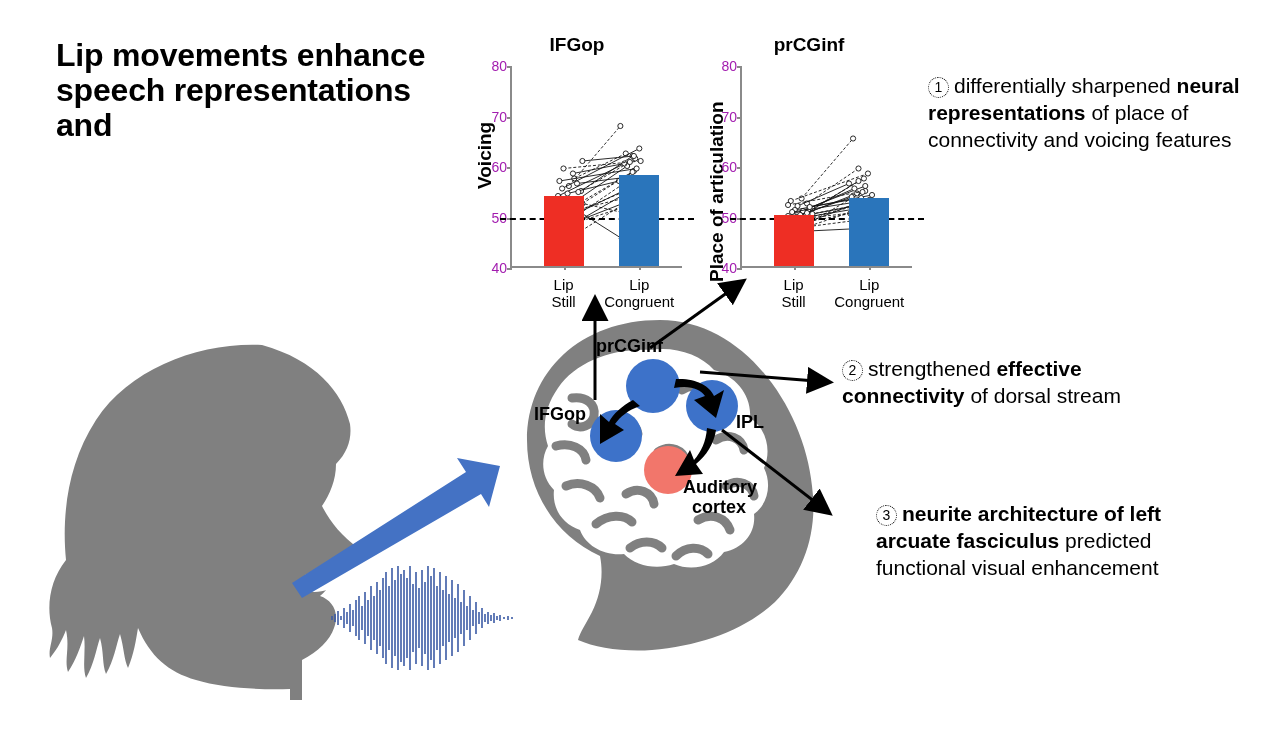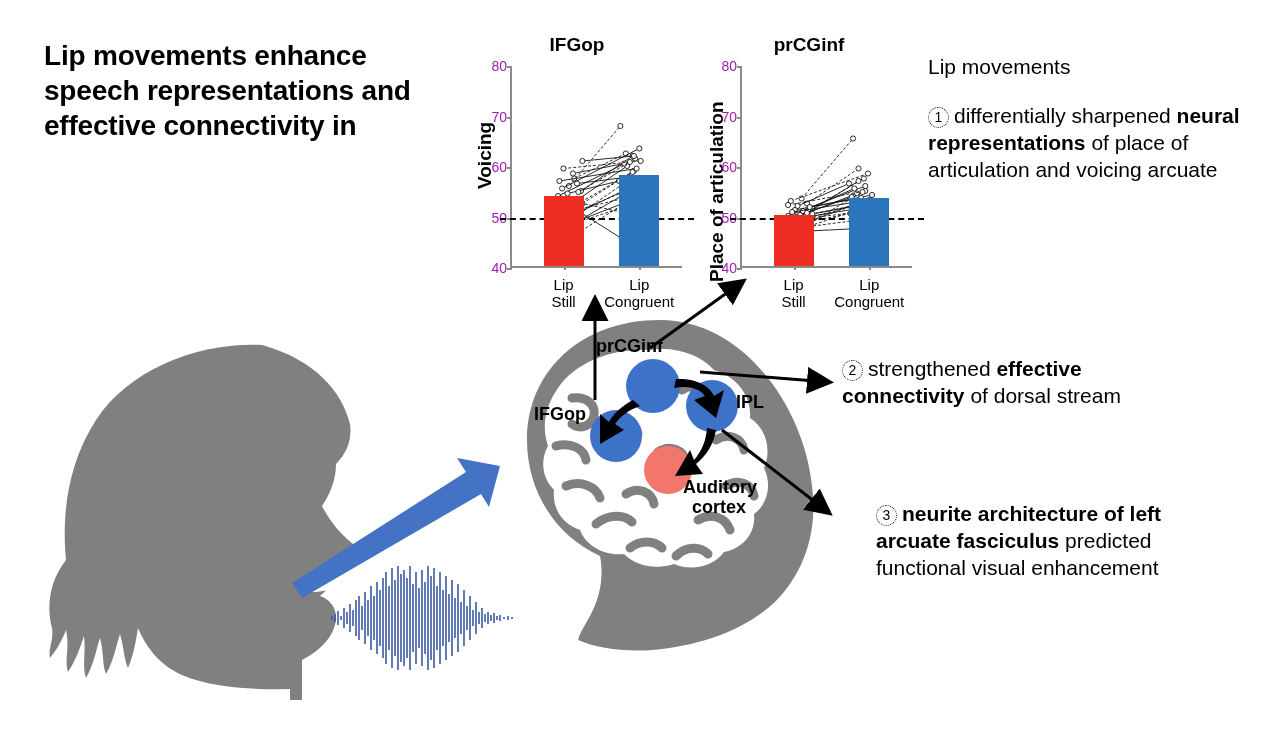--- a/index.html
+++ b/index.html
@@ -2,21 +2,21 @@
 <html><head>
 <meta charset="utf-8">
 <style>
   html,body{margin:0;padding:0;background:#ffffff;}
   body{width:1269px;height:755px;position:relative;overflow:hidden;
        font-family:"Liberation Sans", sans-serif;color:#000;}
   .abs{position:absolute;}
 
   
   #title-block{left:44px;top:38px;width:430px;}
-  #title-block .tline{font-size:28px;font-weight:bold;line-height:35px;letter-spacing:-0.2px;}
+  #title-block .tline{font-size:32px;font-weight:bold;line-height:35px;letter-spacing:-0.2px;margin-left:12px;}
   #title-block .accent{color:#4472C4;}
 
   
   .chart-wrap{position:absolute;}
   .chart-title{position:absolute;width:100%;text-align:center;font-size:19px;font-weight:bold;top:0;}
   .ylabel{position:absolute;font-size:19px;font-weight:bold;white-space:nowrap;
           transform-origin:0 0;transform:rotate(-90deg);}
   .plot{position:absolute;border-left:2px solid #8a8a8a;border-bottom:2px solid #8a8a8a;
         box-sizing:border-box;background:#fff;}
   .ytick{position:absolute;right:100%;margin-right:5px;font-size:14px;color:#a21caf;
@@ -46,21 +46,20 @@
   .blabel{position:absolute;font-size:18px;font-weight:bold;white-space:nowrap;}
 
   svg{display:block;}
 </style>
 </head>
 <body>
 
 <div class="abs" id="title-block">
   <div class="tline">Lip movements enhance</div>
   <div class="tline">speech representations and</div>
-  <div class="tline">effective connectivity in</div>
 </div>
 
 <div class="chart-wrap" id="chart-0" style="left:462px;top:34px;width:230px;height:265px;">
   <div class="chart-title">IFGop</div>
   <div class="ylabel" style="left:12px;top:155px;">Voicing</div>
   <div class="plot" id="plot-0" style="left:48px;top:32px;width:172px;height:202px;">
     <svg class="pts" id="pts-0" viewBox="0 0 172 202" preserveAspectRatio="none">
         <line x1="46.6" y1="131.3" x2="124.70105263157896" y2="93.42500000000001" stroke="#111" stroke-width="0.9"></line>
         <circle cx="46.6" cy="131.3" r="2.6" fill="#fff" stroke="#111" stroke-width="0.9"></circle>
         <circle cx="124.70105263157896" cy="93.42500000000001" r="2.6" fill="#fff" stroke="#111" stroke-width="0.9"></circle>
@@ -264,22 +263,21 @@
       <div class="bar cong" style="left: 107.28px; width: 40px; height: 68.175px; background: rgb(42, 117, 187);"></div>
       <div class="xtickmark" style="left: 127.28px;"></div>
       <div class="xlab" style="left: 127.28px; top: 210px;">
         <div>Lip</div>
         <div>Congruent</div>
       </div>
     </div>
 </div>
 
 <div class="abs" id="rtext">
-  <div class="lead">Lip movements</div>
-  <div class="pt" id="pt1"><span class="circnum">1</span><span>differentially sharpened </span><b>neural representations</b><span> of place of articulation and voicing arcuate</span></div>
+  <div class="pt" id="pt1"><span class="circnum">1</span><span>differentially sharpened </span><b>neural representations</b><span> of place of connectivity and voicing features</span></div>
 </div>
 
 <div class="abs" id="pt2-block">
   <div class="pt" id="pt2" style="margin-top:0;"><span class="circnum">2</span><span>strengthened </span><b>effective connectivity</b><span> of dorsal stream</span></div>
 </div>
 
 <div class="abs" id="pt3-block">
   <div class="pt" id="pt3" style="margin-top:0;"><span class="circnum">3</span><b>neurite architecture of left arcuate fasciculus</b><span> predicted functional visual enhancement</span></div>
 </div>
 
@@ -458,15 +456,15 @@
   </g>
   <defs>
     <marker id="ah" markerWidth="9" markerHeight="9" refX="7" refY="4.5" orient="auto">
       <path d="M 0 0 L 9 4.5 L 0 9 z" fill="#000"></path>
     </marker>
   </defs>
 </svg>
 
 <div class="blabel" style="left:596px;top:336px;">prCGinf</div>
 <div class="blabel" style="left:534px;top:404px;">IFGop</div>
-<div class="blabel" style="left:736px;top:392px;">IPL</div>
+<div class="blabel" style="left:736px;top:412px;">IPL</div>
 <div class="blabel" style="left:683px;top:477px;">Auditory</div>
 <div class="blabel" style="left:692px;top:497px;">cortex</div>
 
 </body></html>

